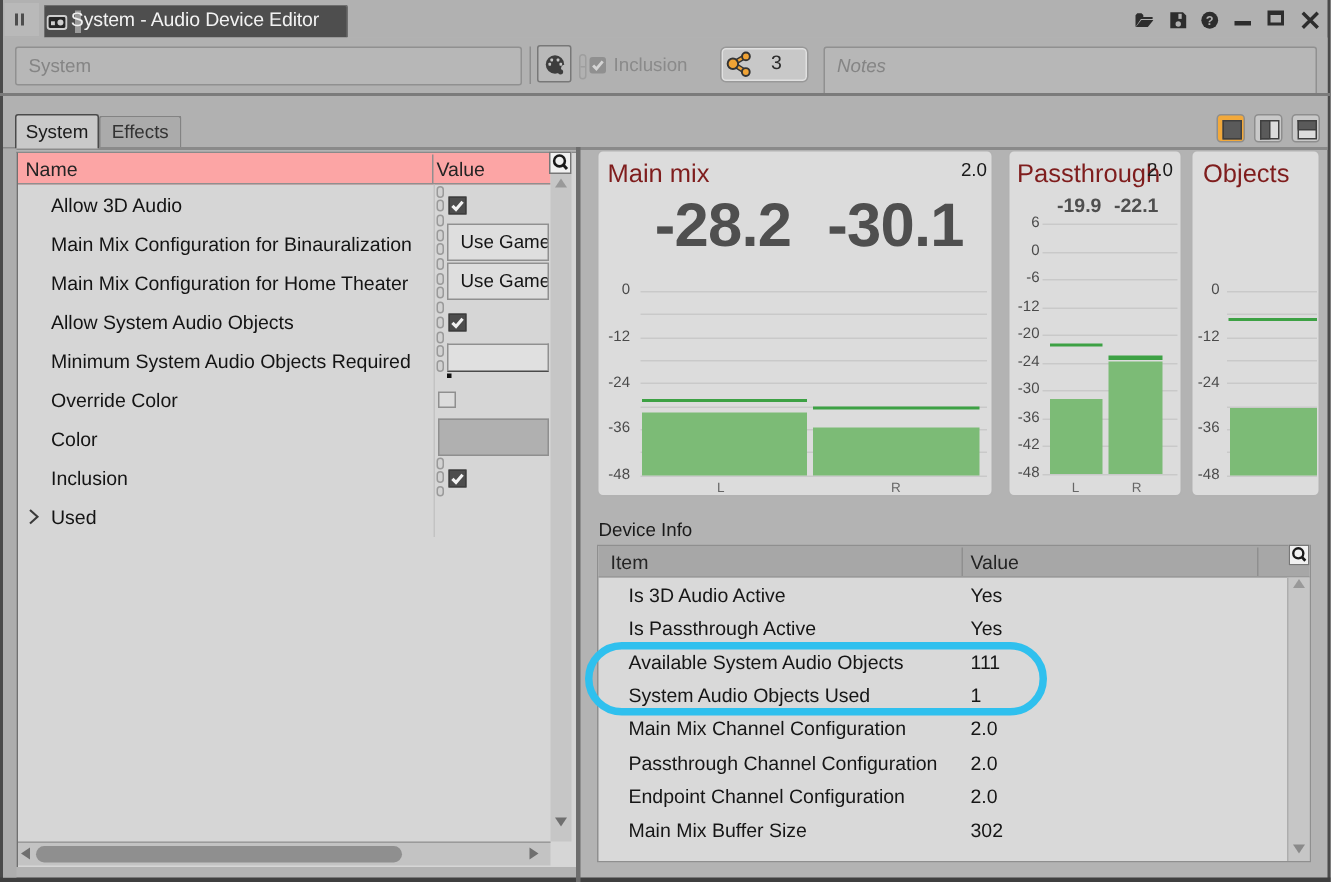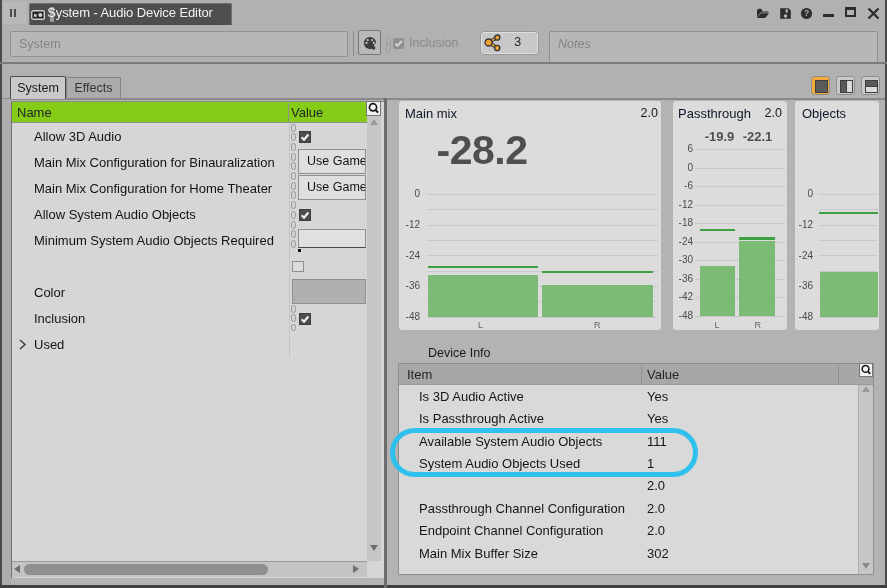--- a/index.html
+++ b/index.html
@@ -46,51 +46,51 @@
   #lay1 .in{position:absolute;left:3px;top:3px;width:11px;height:11px;background:#5a5a5a;border:1px solid #3f3f3f;}
   #lay2{left:836px;background:#c9c9c9;}
   #lay2 .inl{position:absolute;left:3px;top:3px;width:6px;height:11px;background:#5a5a5a;border:1px solid #3f3f3f;border-right:none;}
   #lay2 .inr{position:absolute;left:9px;top:3px;width:5px;height:11px;background:#dcdcdc;border:1px solid #3f3f3f;}
   #lay3{left:861px;background:#c9c9c9;}
   #lay3 .int{position:absolute;left:3px;top:3px;width:11px;height:6px;background:#5a5a5a;border:1px solid #3f3f3f;border-bottom:none;}
   #lay3 .inb{position:absolute;left:3px;top:9px;width:11px;height:5px;background:#dcdcdc;border:1px solid #3f3f3f;}
   
   #grid{left:11px;top:101px;width:374px;height:477px;background:#d6d6d6;border-left:1px solid #707070;border-top:1px solid #8a8a8a;box-sizing:border-box;}
   #gridsplit{left:384px;top:98px;width:3px;height:490px;background:#6d6d6d;}
-  #ghead{left:12px;top:102px;width:355px;height:21px;background:#84cc16;border-bottom:1px solid #8f8f8f;box-sizing:border-box;}
+  #ghead{left:12px;top:102px;width:355px;height:21px;background:#fca5a5;border-bottom:1px solid #8f8f8f;box-sizing:border-box;}
   #ghead .t{position:absolute;top:2.5px;font-size:13px;color:#242424;}
   #gheadsep{left:288px;top:103px;width:1px;height:19px;background:#8f8f8f;}
   #gcolsep{left:289px;top:123px;width:1px;height:235px;background:#c3c3c3;}
   .grow{left:12px;width:355px;height:26px;font-size:13px;color:#141414;}
   .grow .nm{position:absolute;left:22px;top:5px;}
   .gcell{left:291px;width:5px;border:1px solid #9a9a9a;border-radius:2.5px;box-sizing:border-box;background:#d2d2d2;}
   .gcheck{width:12px;height:12.5px;background:#4d4d4d;border:1px solid #3d3d3d;box-sizing:border-box;}
   .gdrop{left:298px;width:68px;height:25px;background:#dedede;border:1px solid #909090;box-sizing:border-box;line-height:23px;padding-left:8px;overflow:hidden;white-space:nowrap;font-size:12.5px;color:#141414;}
   #gvscroll{left:367px;top:116px;width:14px;height:445px;background:#c6c6c6;}
   #gvs-up{left:370px;top:119px;width:0;height:0;border-left:4px solid transparent;border-right:4px solid transparent;border-bottom:6px solid #999;}
   #gvs-dn{left:370px;top:545px;width:0;height:0;border-left:4px solid transparent;border-right:4px solid transparent;border-top:6px solid #6f6f6f;}
   #gmag{left:366px;top:101px;width:15px;height:14.5px;background:#f1f1f1;border:1px solid #777;box-sizing:border-box;}
   #ghscroll{left:12px;top:561px;width:355px;height:16px;background:#c3c3c3;border-top:1px solid #9a9a9a;box-sizing:border-box;}
   #ghs-thumb{left:24px;top:563.5px;width:244px;height:11px;background:#8f8f8f;border-radius:5.5px;}
   #ghs-l{left:14px;top:565px;width:0;height:0;border-top:4px solid transparent;border-bottom:4px solid transparent;border-right:6px solid #6f6f6f;}
   #ghs-r{left:353px;top:565px;width:0;height:0;border-top:4px solid transparent;border-bottom:4px solid transparent;border-left:6px solid #6f6f6f;}
   .mag{width:15px;height:15px;}
   
   .panel{background:#dcdcdc;border:1px solid #b2b2b2;border-radius:4px;box-sizing:border-box;}
-  .ptitle{position:absolute;font-size:13px;color:#0f172a;}
+  .ptitle{position:absolute;font-size:17px;color:#7f1d1d;}
   .pcfg{position:absolute;font-size:12.5px;color:#1a1a1a;}
   .gl{position:absolute;height:1px;background:#c9c9c9;}
   .dblbl{position:absolute;font-size:10px;color:#4a4a4a;text-align:right;}
   .bar{position:absolute;background:#7cbb76;}
   .peak{position:absolute;height:2.5px;background:#3da144;}
   .bign{position:absolute;font-size:41px;font-weight:bold;color:#4f4f4f;letter-spacing:-0.5px;line-height:32px;}
   .smn{position:absolute;font-size:13px;font-weight:bold;color:#4f4f4f;line-height:14px;}
   .lr{position:absolute;font-size:9px;color:#666;}
   
-  #dilabel{left:399px;top:346px;font-size:12.5px;color:#1a1a1a;margin-left:29px;}
+  #dilabel{left:399px;top:346px;font-size:12.5px;color:#1a1a1a;}
   #ditable{left:398px;top:363px;width:476px;height:212px;background:#d9d9d9;border:1px solid #8f8f8f;box-sizing:border-box;}
   #dihead{left:399px;top:364px;width:474px;height:21px;background:#a7a7a7;border-bottom:1px solid #999;box-sizing:border-box;}
   #dihead .t{position:absolute;top:2.5px;font-size:13px;color:#242424;}
   .dirow{left:399px;width:460px;height:22px;font-size:13px;color:#161616;}
   .dirow .k{position:absolute;left:8px;top:3.5px;margin-left:12px;}
   .dirow .v{position:absolute;left:248px;top:3.5px;}
   #divscroll{left:858px;top:385px;width:15px;height:189px;background:#c6c6c6;border-left:1px solid #adadad;box-sizing:border-box;}
   #divs-up{left:862px;top:386px;width:0;height:0;border-left:4px solid transparent;border-right:4px solid transparent;border-bottom:6px solid #999;}
   #divs-dn{left:862px;top:563px;width:0;height:0;border-left:4px solid transparent;border-right:4px solid transparent;border-top:6px solid #8a8a8a;}
   #dimag{left:859px;top:363px;width:14px;height:14px;background:#f1f1f1;border:1px solid #777;box-sizing:border-box;}
@@ -200,20 +200,23 @@
       <div class="nm">Main Mix Configuration for Binauralization</div>
     </div>
   <div class="abs grow" style="top:202px;">
       <div class="nm">Allow System Audio Objects</div>
     </div>
   <div class="abs grow" style="top:176px;">
       <div class="nm">Main Mix Configuration for Home Theater</div>
     </div>
   <div class="abs grow" style="top:228px;">
       <div class="nm">Minimum System Audio Objects Required</div>
+    </div>
+  <div class="abs grow" style="top:254px;">
+      <div class="nm">Override Color</div>
     </div>
   <div class="abs grow" style="top:280px;">
       <div class="nm">Color</div>
     </div>
   <div class="abs grow" style="top:306px;">
       <div class="nm">Inclusion</div>
     </div>
   <div class="abs grow" style="top:332px;">
     <svg style="position:absolute;left:6px;top:7px;width:9px;height:11px;" viewBox="0 0 9 11">
         <path d="M2 1 L7 5.5 L2 10" stroke="#3a3a3a" stroke-width="1.4" fill="none"></path>
@@ -271,20 +274,21 @@
 
   <div class="abs panel" style="left:398px;top:100px;width:264px;height:231px;"></div>
   <div class="abs panel" style="left:672px;top:100px;width:116px;height:231px;"></div>
   <div class="abs panel" style="left:794px;top:100px;width:86px;height:231px;"></div>
   <div class="ptitle" style="left:405px;top:106px;">Main mix</div>
   <div class="pcfg" style="left:630px;top:106px;width:28px;text-align:right;">2.0</div>
   <div class="ptitle" style="left:678px;top:106px;">Passthrough</div>
   <div class="pcfg" style="left:754px;top:106px;width:28px;text-align:right;">2.0</div>
   <div class="ptitle" style="left:802px;top:106px;">Objects</div>
   <div class="bign" style="left:417px;top:133.5px;width:130px;text-align:center;">-28.2</div>
+  <div class="bign" style="left:532px;top:133.5px;width:130px;text-align:center;">-30.1</div>
   <div class="smn" style="left:694px;top:130px;width:51px;text-align:center;">-19.9</div>
   <div class="smn" style="left:732px;top:130px;width:51px;text-align:center;">-22.1</div>
 
   <div class="gl" style="left:427px;width:231px;top:194px;"></div>
   <div class="gl" style="left:427px;width:231px;top:209px;"></div>
   <div class="gl" style="left:427px;width:231px;top:225px;"></div>
   <div class="gl" style="left:427px;width:231px;top:240px;"></div>
   <div class="gl" style="left:427px;width:231px;top:255px;"></div>
   <div class="gl" style="left:427px;width:231px;top:271px;"></div>
   <div class="gl" style="left:427px;width:231px;top:286px;"></div>
@@ -309,21 +313,21 @@
   <div class="gl" style="left:695px;width:90px;top:223px;"></div>
   <div class="gl" style="left:695px;width:90px;top:242px;"></div>
   <div class="gl" style="left:695px;width:90px;top:260px;"></div>
   <div class="gl" style="left:695px;width:90px;top:279px;"></div>
   <div class="gl" style="left:695px;width:90px;top:297px;"></div>
   <div class="gl" style="left:695px;width:90px;top:316px;"></div>
   <div class="dblbl" style="left:667px;width:26px;top:143px;">6</div>
   <div class="dblbl" style="left:667px;width:26px;top:162px;">0</div>
   <div class="dblbl" style="left:667px;width:26px;top:180px;">-6</div>
   <div class="dblbl" style="left:667px;width:26px;top:199px;">-12</div>
-  <div class="dblbl" style="left:667px;width:26px;top:217px;">-18</div>
+  <div class="dblbl" style="left:667px;width:26px;top:217px;">-20</div>
   <div class="dblbl" style="left:667px;width:26px;top:236px;">-24</div>
   <div class="dblbl" style="left:667px;width:26px;top:254px;">-30</div>
   <div class="dblbl" style="left:667px;width:26px;top:273px;">-36</div>
   <div class="dblbl" style="left:667px;width:26px;top:291px;">-42</div>
   <div class="dblbl" style="left:667px;width:26px;top:310px;">-48</div>
   <div class="bar" style="left:699.5px;width:35.5px;top:265.8px;height:50.2px;"></div>
   <div class="peak" style="left:699.5px;width:35.5px;top:228.5px;"></div>
   <div class="bar" style="left:739px;width:35.5px;top:240.8px;height:75.2px;"></div>
   <div class="peak" style="left:739px;width:35.5px;top:237px;"></div>
   <div class="lr" style="left:714.5px;top:319.5px;">L</div>
@@ -364,20 +368,21 @@
     </div>
   <div class="abs dirow" style="top:430px;">
       <div class="k">Available System Audio Objects</div>
       <div class="v">111</div>
     </div>
   <div class="abs dirow" style="top:452px;">
       <div class="k">System Audio Objects Used</div>
       <div class="v">1</div>
     </div>
   <div class="abs dirow" style="top:474px;">
+      <div class="k">Main Mix Channel Configuration</div>
       <div class="v">2.0</div>
     </div>
   <div class="abs dirow" style="top:497px;">
       <div class="k">Passthrough Channel Configuration</div>
       <div class="v">2.0</div>
     </div>
   <div class="abs dirow" style="top:519px;">
       <div class="k">Endpoint Channel Configuration</div>
       <div class="v">2.0</div>
     </div>

